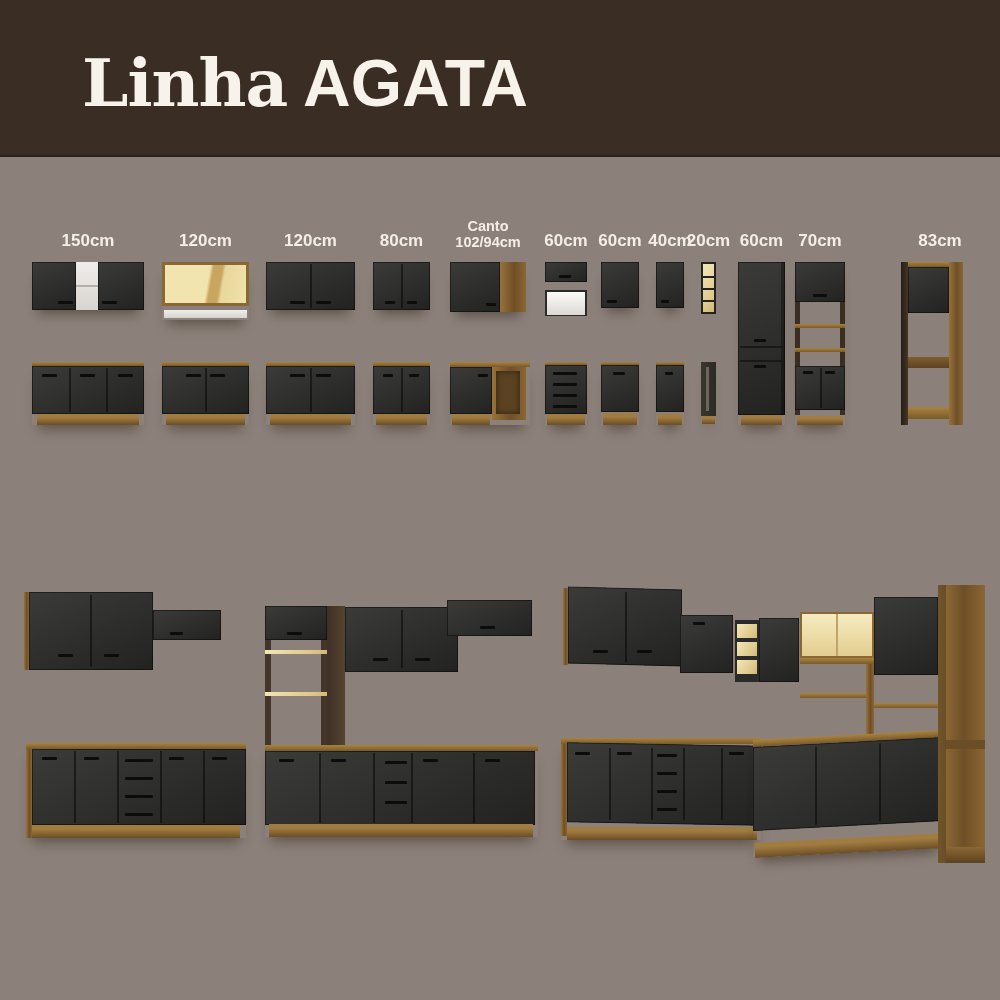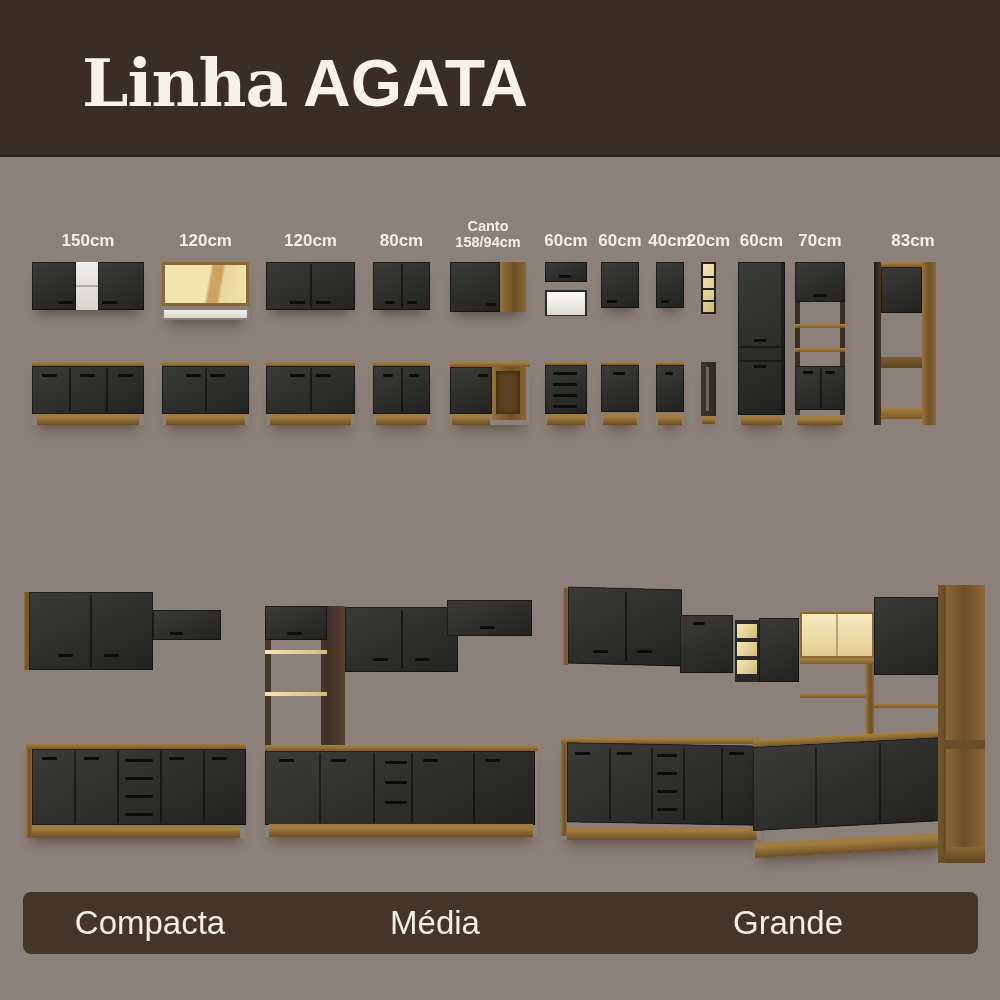--- a/index.html
+++ b/index.html
@@ -138,21 +138,21 @@
         <div class="vline" style="left:28px;top:6px;height:44px"></div>
         <div class="hl" style="left:10px;top:12px;width:10px"></div>
         <div class="hl" style="left:36px;top:12px;width:10px"></div>
         <div class="plinth" style="left:3px;right:3px"></div>
       </div>
     </div>
 
     <div class="mcol" style="left:450px;width:76px">
       <div class="mlabel small">
         <span>Canto</span>
-        <span>158/94cm</span>
+        <span>102/94cm</span>
       </div>
       <div class="u sh" style="top:47px;width:76px;height:50px">
         <div class="d" style="left:0;top:0;width:50px;height:50px"></div>
         <div class="hl" style="left:36px;top:41px;width:10px"></div>
         <div class="wdv" style="left:50px;top:0;width:26px;height:50px"></div>
       </div>
       <div class="u sh" style="top:147px;width:80px;height:63px">
         <div class="wd" style="left:0;top:0;width:80px;height:5px"></div>
         <div class="d" style="left:0;top:5px;width:42px;height:47px"></div>
         <div class="hl" style="left:28px;top:12px;width:10px"></div>
@@ -265,21 +265,21 @@
         <div class="wd" style="left:0;top:62px;width:50px;height:4px"></div>
         <div class="wd" style="left:0;top:86px;width:50px;height:4px"></div>
         <div class="d" style="left:0;top:104px;width:50px;height:44px"></div>
         <div class="vline" style="left:25px;top:106px;height:40px"></div>
         <div class="hl" style="left:8px;top:109px;width:10px"></div>
         <div class="hl" style="left:30px;top:109px;width:10px"></div>
         <div class="plinth" style="left:2px;right:2px;height:9px"></div>
       </div>
     </div>
 
-    <div class="mcol" style="left:874px;width:78px">
+    <div class="mcol" style="left:901px;width:78px">
       <div class="mlabel">
         <span>83cm</span>
         <span></span>
       </div>
       <div class="u" style="top:47px;width:62px;height:163px">
         <div class="wd" style="left:0;top:0;width:62px;height:5px"></div>
         <div style="position:absolute;left:0;top:0;width:7px;height:163px;background:linear-gradient(90deg,#241d16,#453526)"></div>
         <div class="wdv" style="left:48px;top:0;width:14px;height:163px"></div>
         <div class="d" style="left:7px;top:5px;width:41px;height:46px"></div>
         <div style="position:absolute;left:7px;top:95px;width:41px;height:11px;background:linear-gradient(180deg,#7e5e2f,#5d4322)"></div>
@@ -410,19 +410,14 @@
       <div class="grp" style="left:393px;top:10px;width:47px;height:278px">
         <div class="wdv" style="left:0;top:0;width:47px;height:278px"></div>
         <div style="position:absolute;left:0;top:0;width:8px;height:278px;background:rgba(0,0,0,.25)"></div>
         <div style="position:absolute;left:8px;top:155px;width:39px;height:9px;background:#6c4e26"></div>
         <div style="position:absolute;left:8px;top:262px;width:39px;height:16px;background:linear-gradient(180deg,#8a6832,#5c421f)"></div>
       </div>
     </div>
 
   </section>
 
-  <footer class="variants">
-    <span class="v" style="left:127px">Compacta</span>
-    <span class="v" style="left:412px">Média</span>
-    <span class="v" style="left:765px">Grande</span>
-  </footer>
 
 </div>
 
 </body></html>

